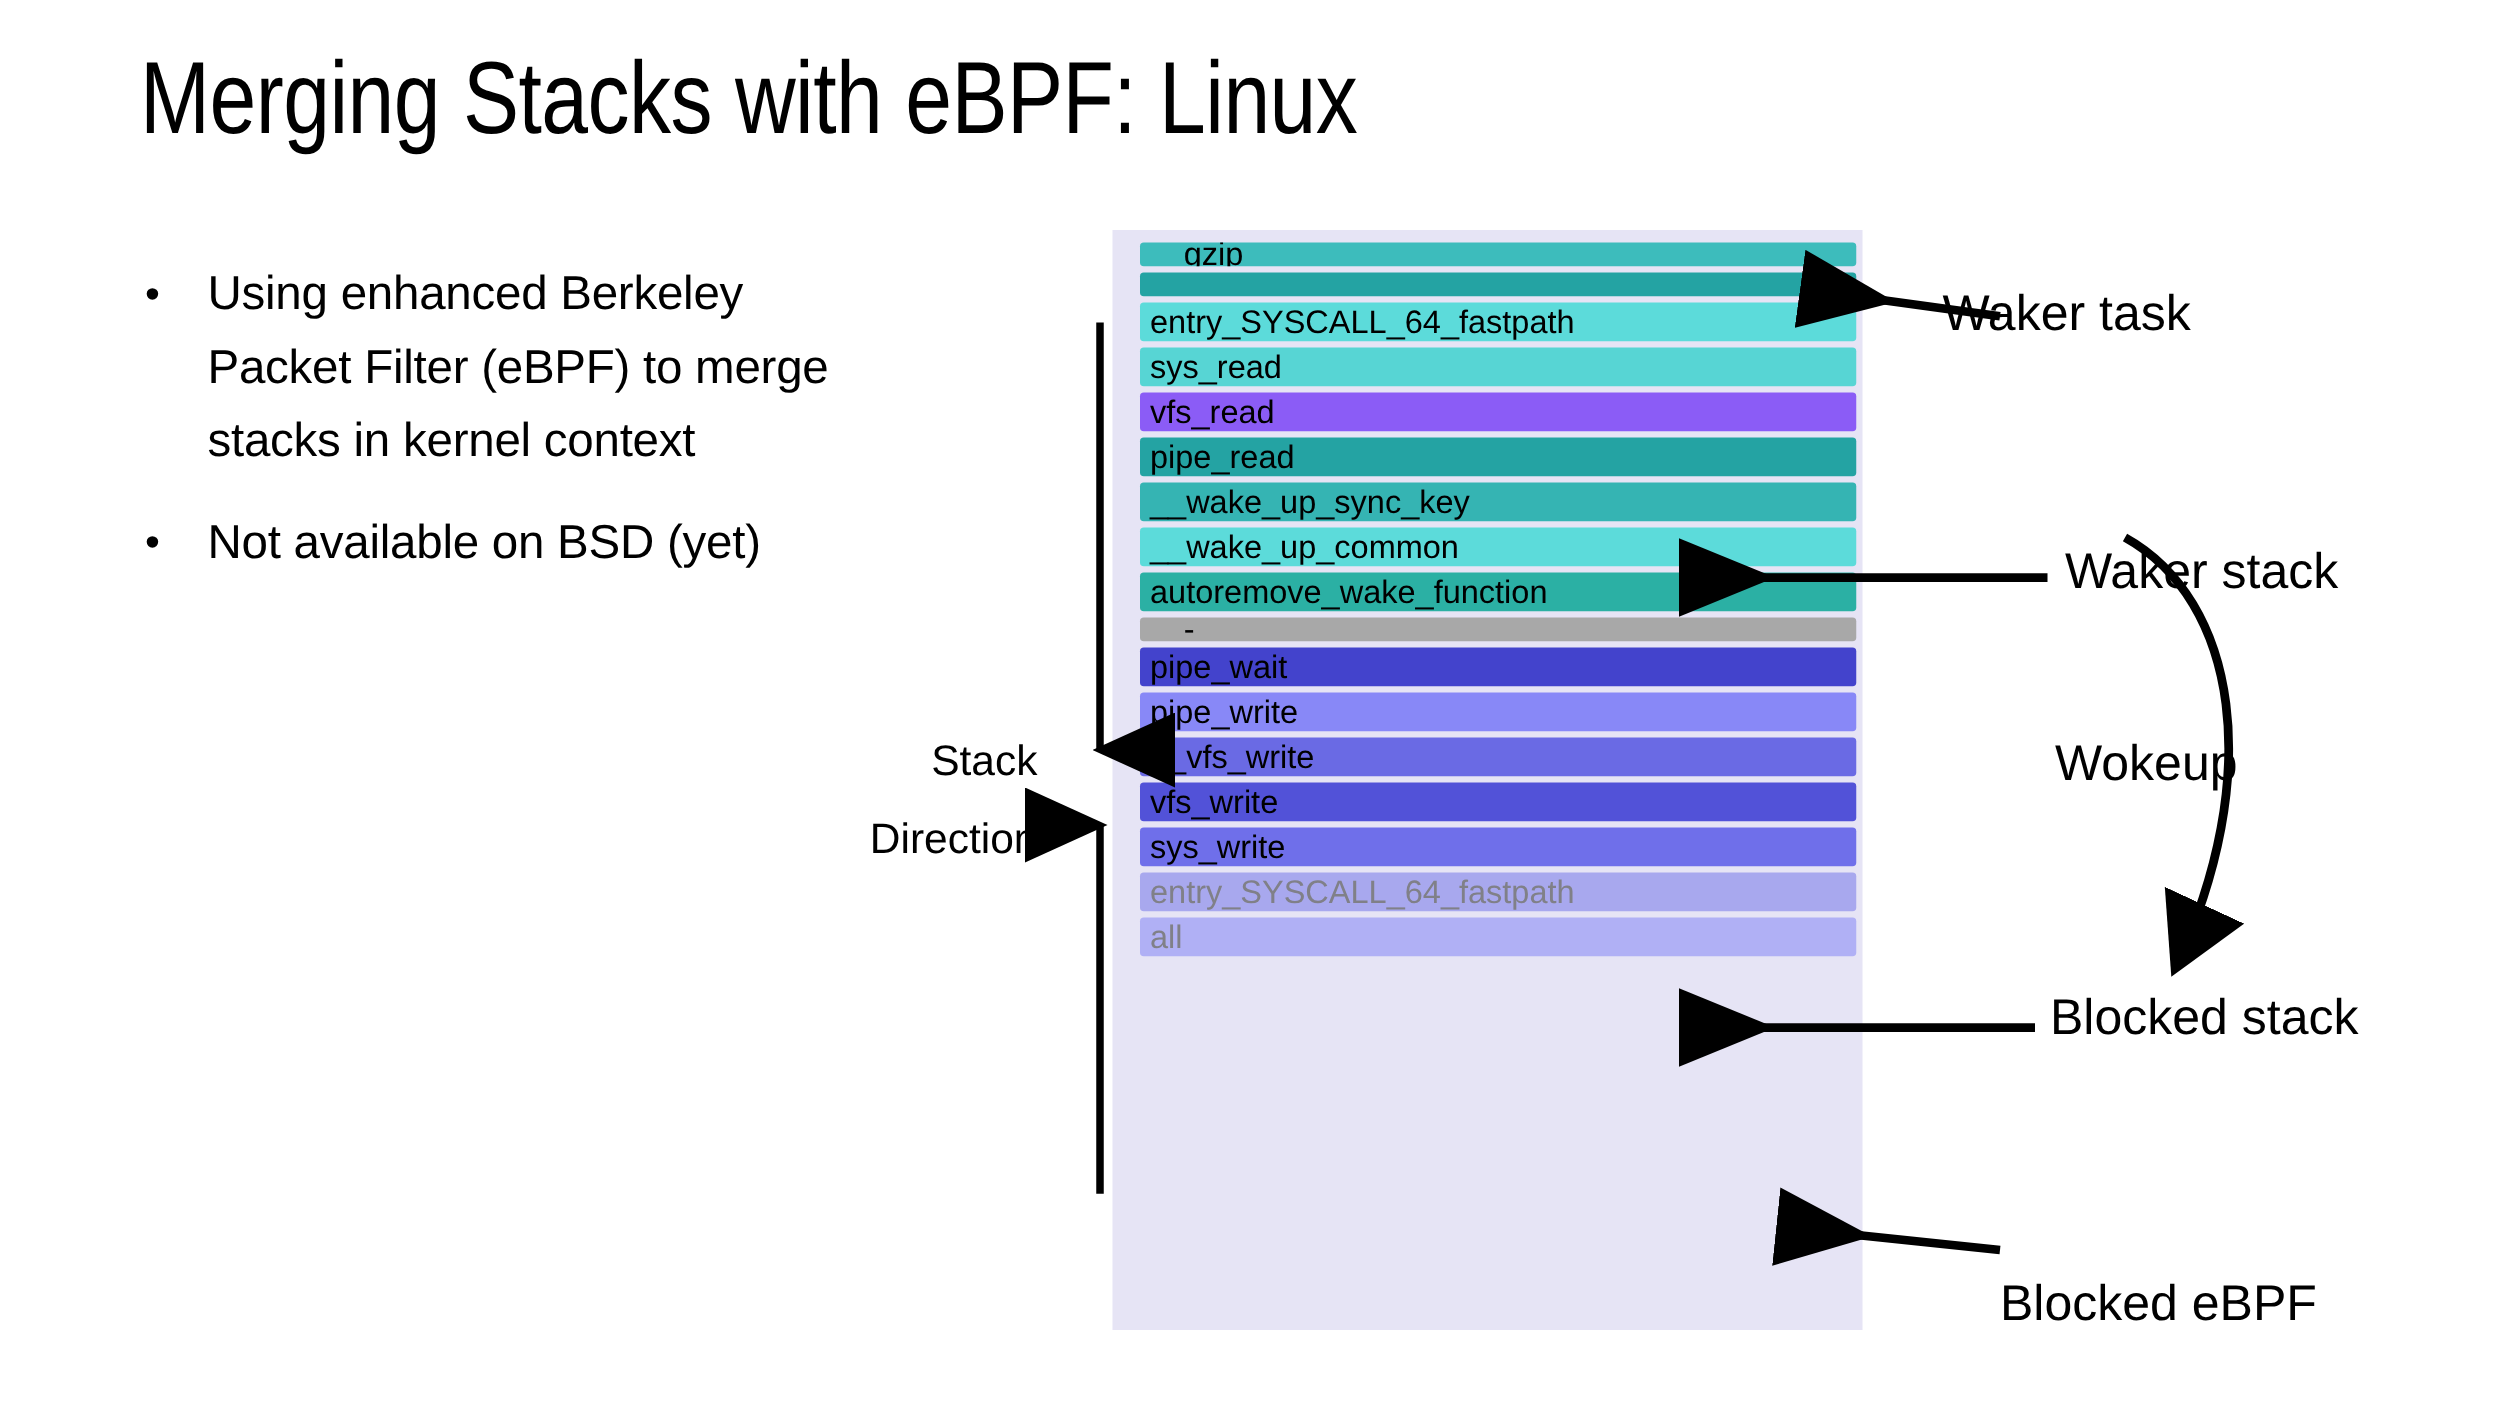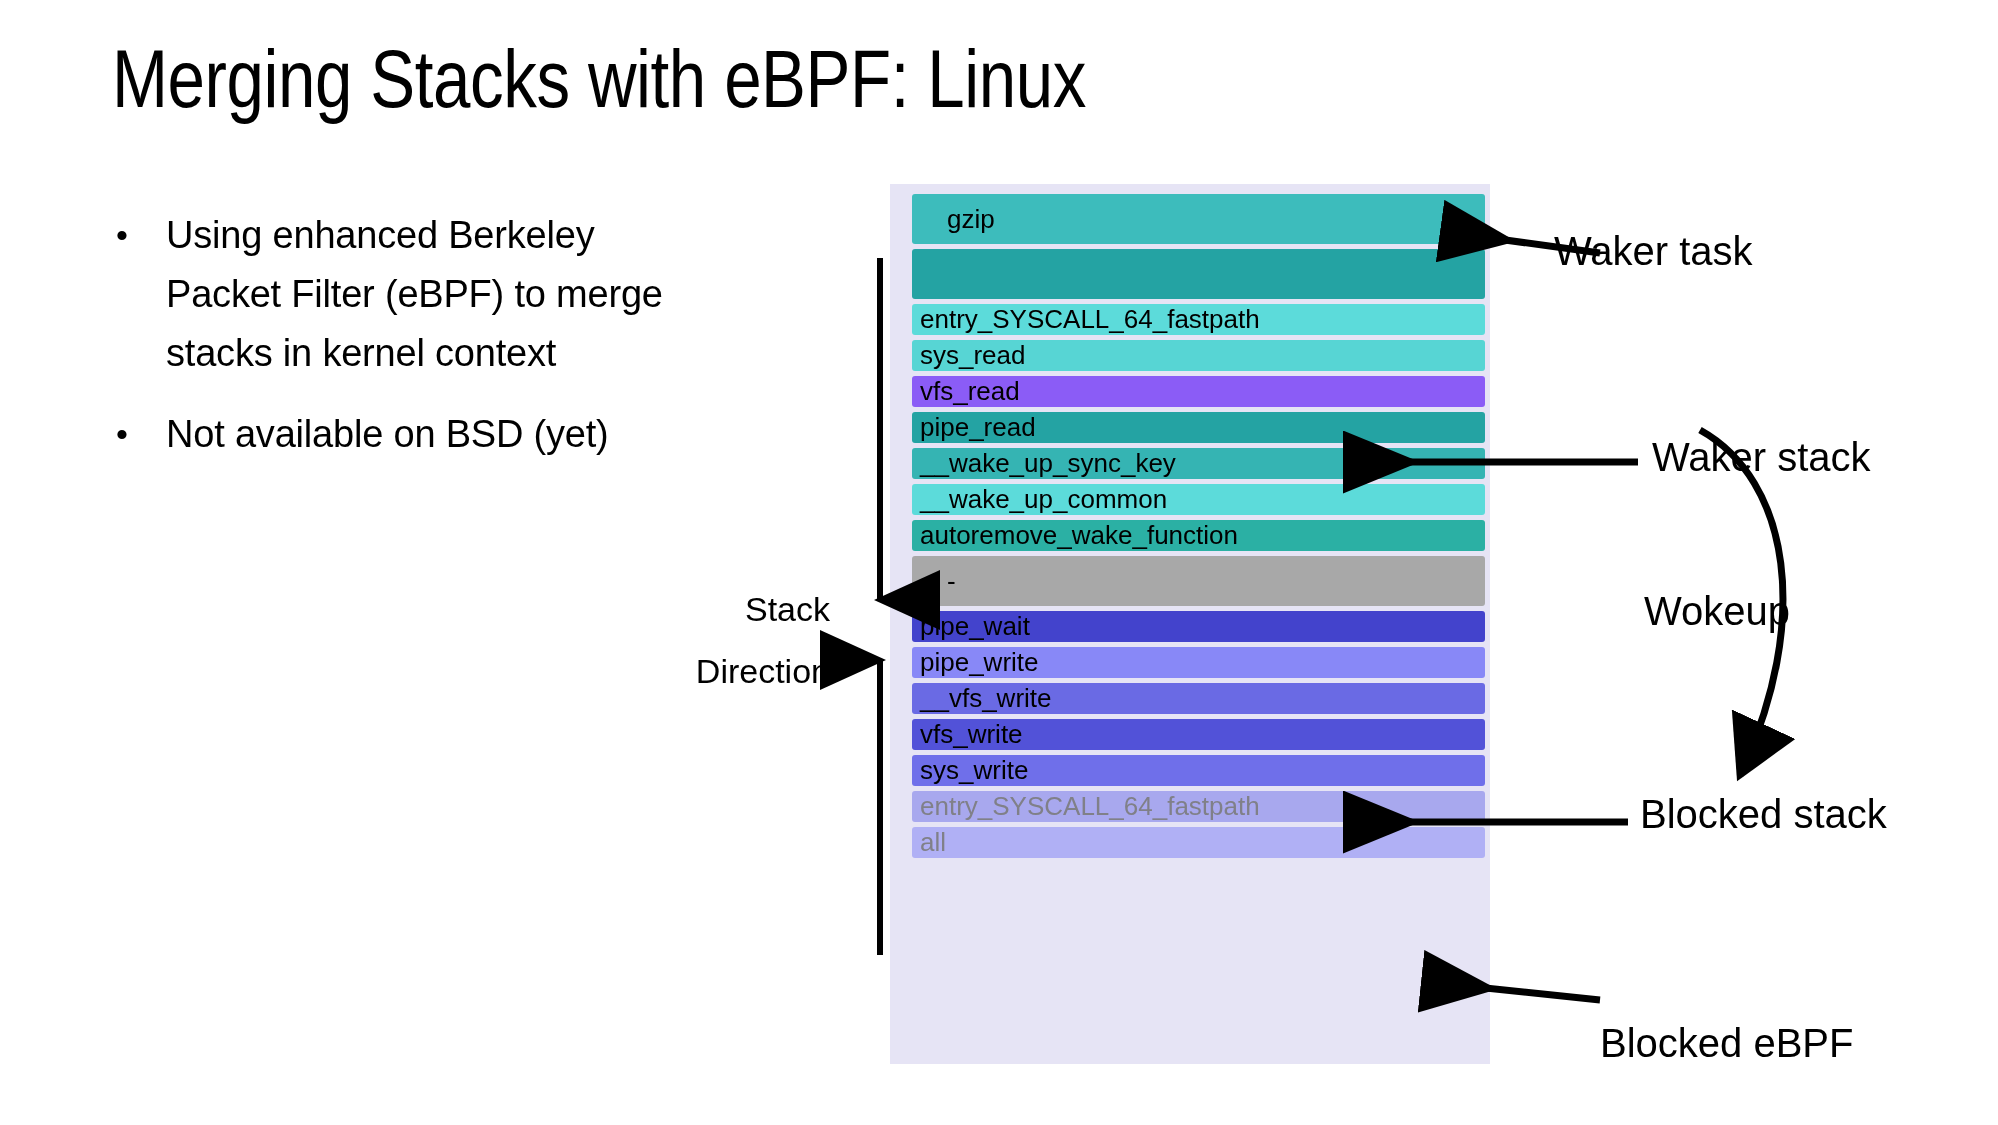--- a/index.html
+++ b/index.html
@@ -78,21 +78,21 @@
     padding-left: 8px;
     display: flex;
     align-items: center;
     font-size: 26px;
     line-height: 31px;
     white-space: nowrap;
     overflow: hidden;
     color: #000000;
     width: 573px;
   }
-  .frame.tall { height: 50px; padding-left: 35px; }
+  .frame.tall { height: 19px; padding-left: 35px; }
   .frame.faded { color: #808088; }
 
   
   #stack-direction-label {
     position: absolute;
     left: 560px;
     top: 578px;
     width: 270px;
     text-align: right;
     font-size: 34px;

